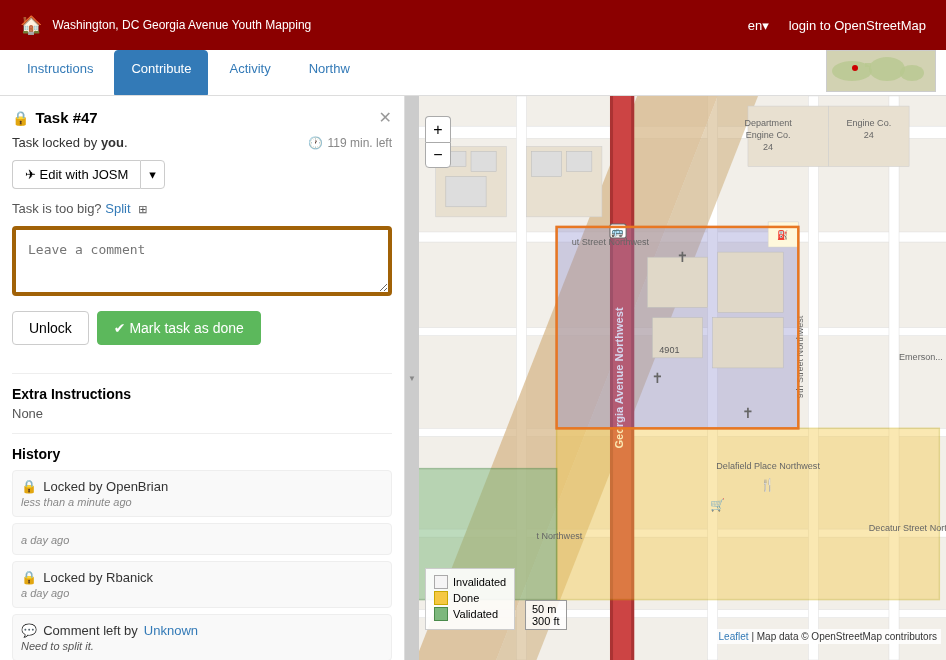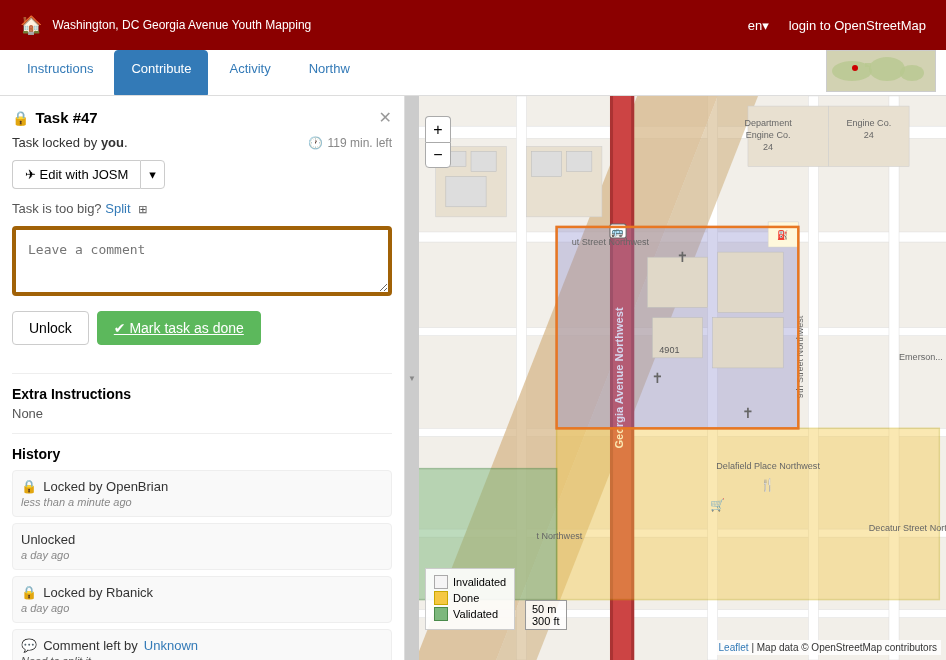--- a/index.html
+++ b/index.html
@@ -202,21 +202,20 @@
       padding: 8px 16px;
       border: 1px solid #5cb85c;
       background: #5cb85c;
       color: #fff;
       border-radius: 4px;
       cursor: pointer;
       font-size: 14px;
       display: flex;
       align-items: center;
       gap: 6px;
-      text-decoration: underline;
     }
 
     .divider {
       border: none;
       border-top: 1px solid #eee;
       margin: 12px 0;
     }
 
     
     .section-title {
@@ -320,21 +319,21 @@
       background: rgba(255,255,255,0.8);
       border: 1px solid #999;
       padding: 2px 6px;
       font-size: 11px;
       z-index: 10;
     }
 
     
     .map-attribution {
       position: absolute;
-      bottom: 5px;
+      bottom: 16px;
       right: 5px;
       font-size: 10px;
       color: #333;
       background: rgba(255,255,255,0.8);
       padding: 2px 4px;
       z-index: 10;
     }
     .map-attribution a { color: #337ab7; text-decoration: none; }
 
     
@@ -465,23 +464,20 @@
 
         <div class="history-item">
           <div class="history-action">
             <span>🔒</span>
             <span>Locked by OpenBrian</span>
           </div>
           <div class="history-time">less than a minute ago</div>
         </div>
 
         <div class="history-item">
-          <div class="history-action">
-            <span>Unlocked</span>
-          </div>
           <div class="history-time">a day ago</div>
         </div>
 
         <div class="history-item">
           <div class="history-action">
             <span>🔒</span>
             <span>Locked by Rbanick</span>
           </div>
           <div class="history-time">a day ago</div>
         </div>

